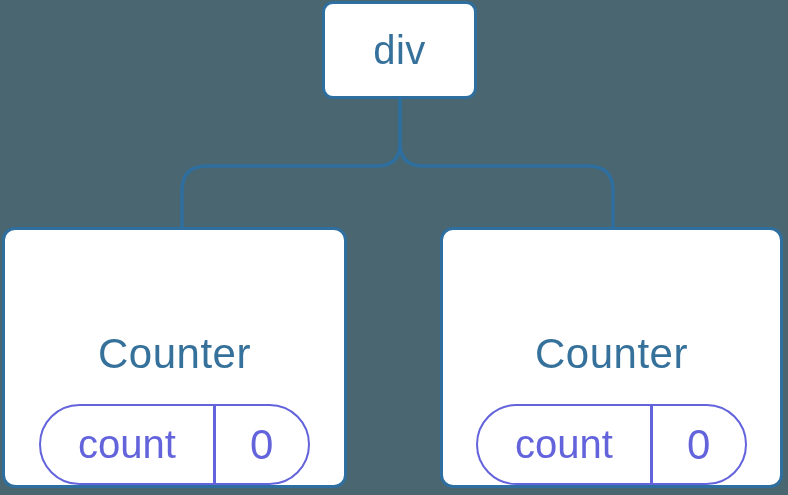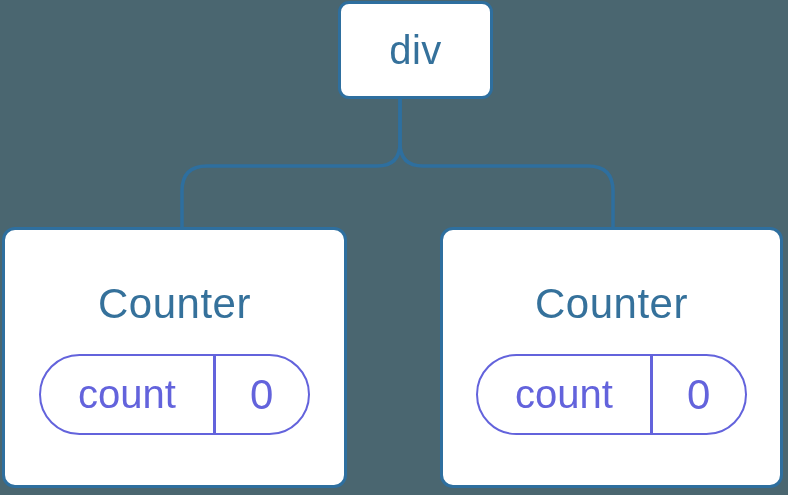--- a/index.html
+++ b/index.html
@@ -29,21 +29,21 @@
     height: 100%;
   }
   .connector {
     fill: none;
     stroke: var(--node-border);
     stroke-width: 3.5;
     stroke-linecap: round;
   }
   .node-root {
     position: absolute;
-    left: 338px;
+    left: 322px;
     top: 1px;
     width: 155px;
     height: 98px;
     background: var(--node-fill);
     border: 3px solid var(--node-border);
     border-radius: 11px;
     display: flex;
     align-items: center;
     justify-content: center;
   }
@@ -56,21 +56,21 @@
   .card {
     position: absolute;
     top: 227px;
     height: 261px;
     background: var(--node-fill);
     border: 3px solid var(--node-border);
     border-radius: 13px;
     display: flex;
     flex-direction: column;
     align-items: center;
-    justify-content: center;
+    justify-content: flex-end;
     gap: 26px;
   }
   .card-left  { left: 2px;  width: 345px; }
   .card-right { left: 440px; width: 343px; }
   .card-title {
     color: var(--node-text);
     font-size: 42px;
     font-weight: 500;
     line-height: 48px;
     letter-spacing: 0.5px;

